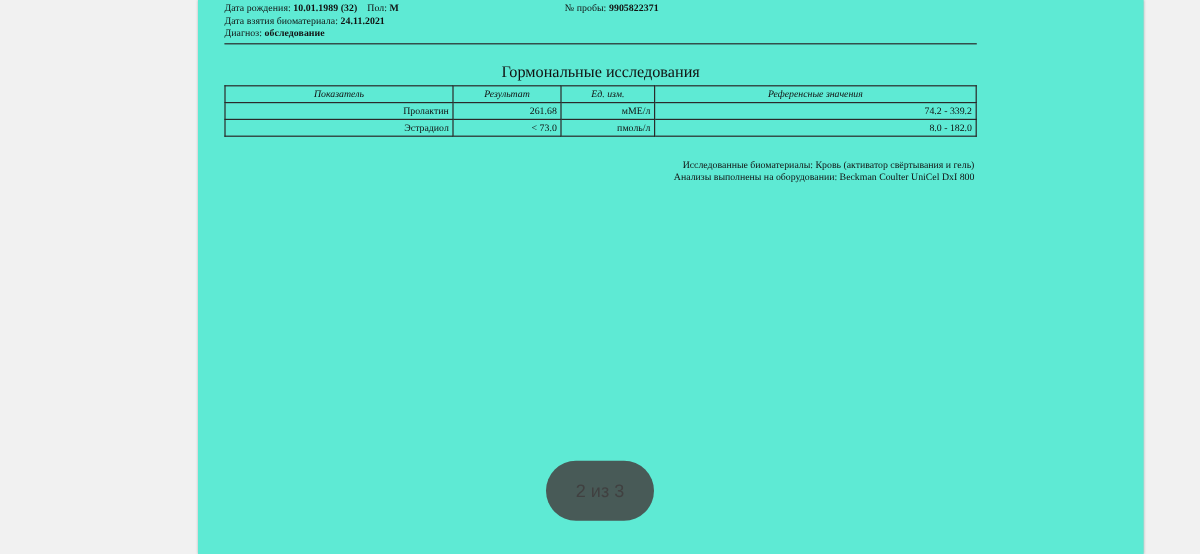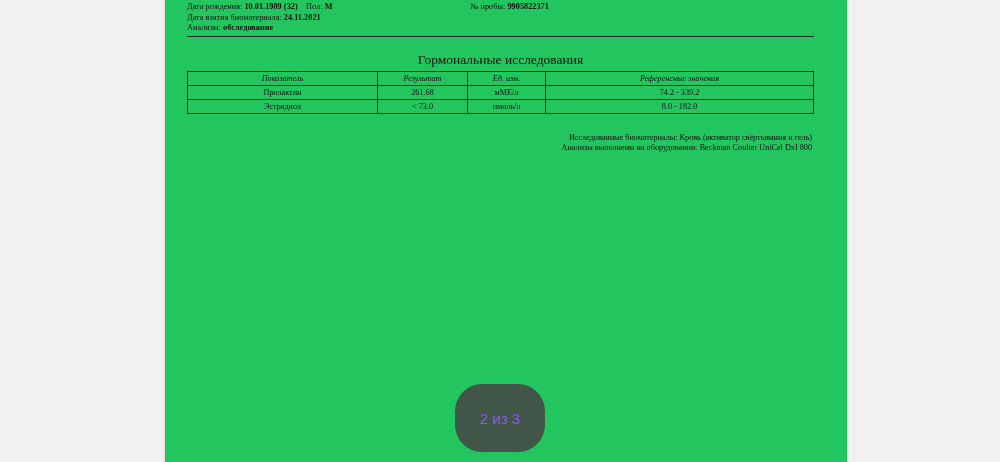--- a/index.html
+++ b/index.html
@@ -14,24 +14,25 @@
   #viewer {
     position: relative;
     width: 1000px;
     height: 462px;
     background: #f1f1f1;
   }
   #page {
     position: absolute;
     left: 165px;
     top: 0;
-    width: 682px;
+    width: 740px;
     height: 462px;
-    background: #22c55e;
+    background: #5eead4;
     box-shadow: 0 0 2px rgba(0,0,0,0.25);
+    padding-left: 48px;
   }
   .page-inner {
     position: absolute;
     left: 22px;
     top: 0;
     width: 627px;
   }
   .meta {
     font-size: 8.2px;
     line-height: 10.6px;
@@ -71,43 +72,43 @@
   }
   table.results th, table.results td {
     border: 1px solid #2a2a2a;
     padding: 1px 3px;
     height: 11px;
   }
   table.results th {
     font-style: italic;
     font-weight: normal;
   }
-  td.name { text-align: center; }
-  td.value, td.unit, td.ref { text-align: center; }
+  td.name { text-align: right; }
+  td.value, td.unit, td.ref { text-align: right; }
   .col-name { width: 190px; }
   .col-value { width: 90px; }
   .col-unit  { width: 78px; }
   .col-ref   { width: auto; }
   .footnotes {
     text-align: right;
     font-size: 8.2px;
     line-height: 10.4px;
     color: #111;
     margin-top: 19px;
     padding-right: 2px;
   }
   #page-badge {
     position: absolute;
     left: 455px;
     top: 384px;
     width: 90px;
-    height: 68px;
+    height: 50px;
     border-radius: 27px;
     background: rgba(70,70,70,0.88);
-    color: #8b5cf6;
+    color: #404040;
     font-family: "Liberation Sans", sans-serif;
     font-size: 15px;
     display: flex;
     align-items: center;
     justify-content: center;
     user-select: none;
   }
 </style>
 </head>
 <body>
@@ -127,21 +128,21 @@
           <span class="sample-col">
             <span>№ пробы:</span>
             <b>9905822371</b>
           </span>
         </div>
         <div class="meta-row">
           <span>Дата взятия биоматериала:</span>
           <b>24.11.2021</b>
         </div>
         <div class="meta-row">
-          <span>Анализы:</span>
+          <span>Диагноз:</span>
           <b>обследование</b>
         </div>
       </div>
 
       <hr class="hr">
 
       <div class="doc-title">Гормональные исследования</div>
 
       <table class="results">
         <colgroup>

